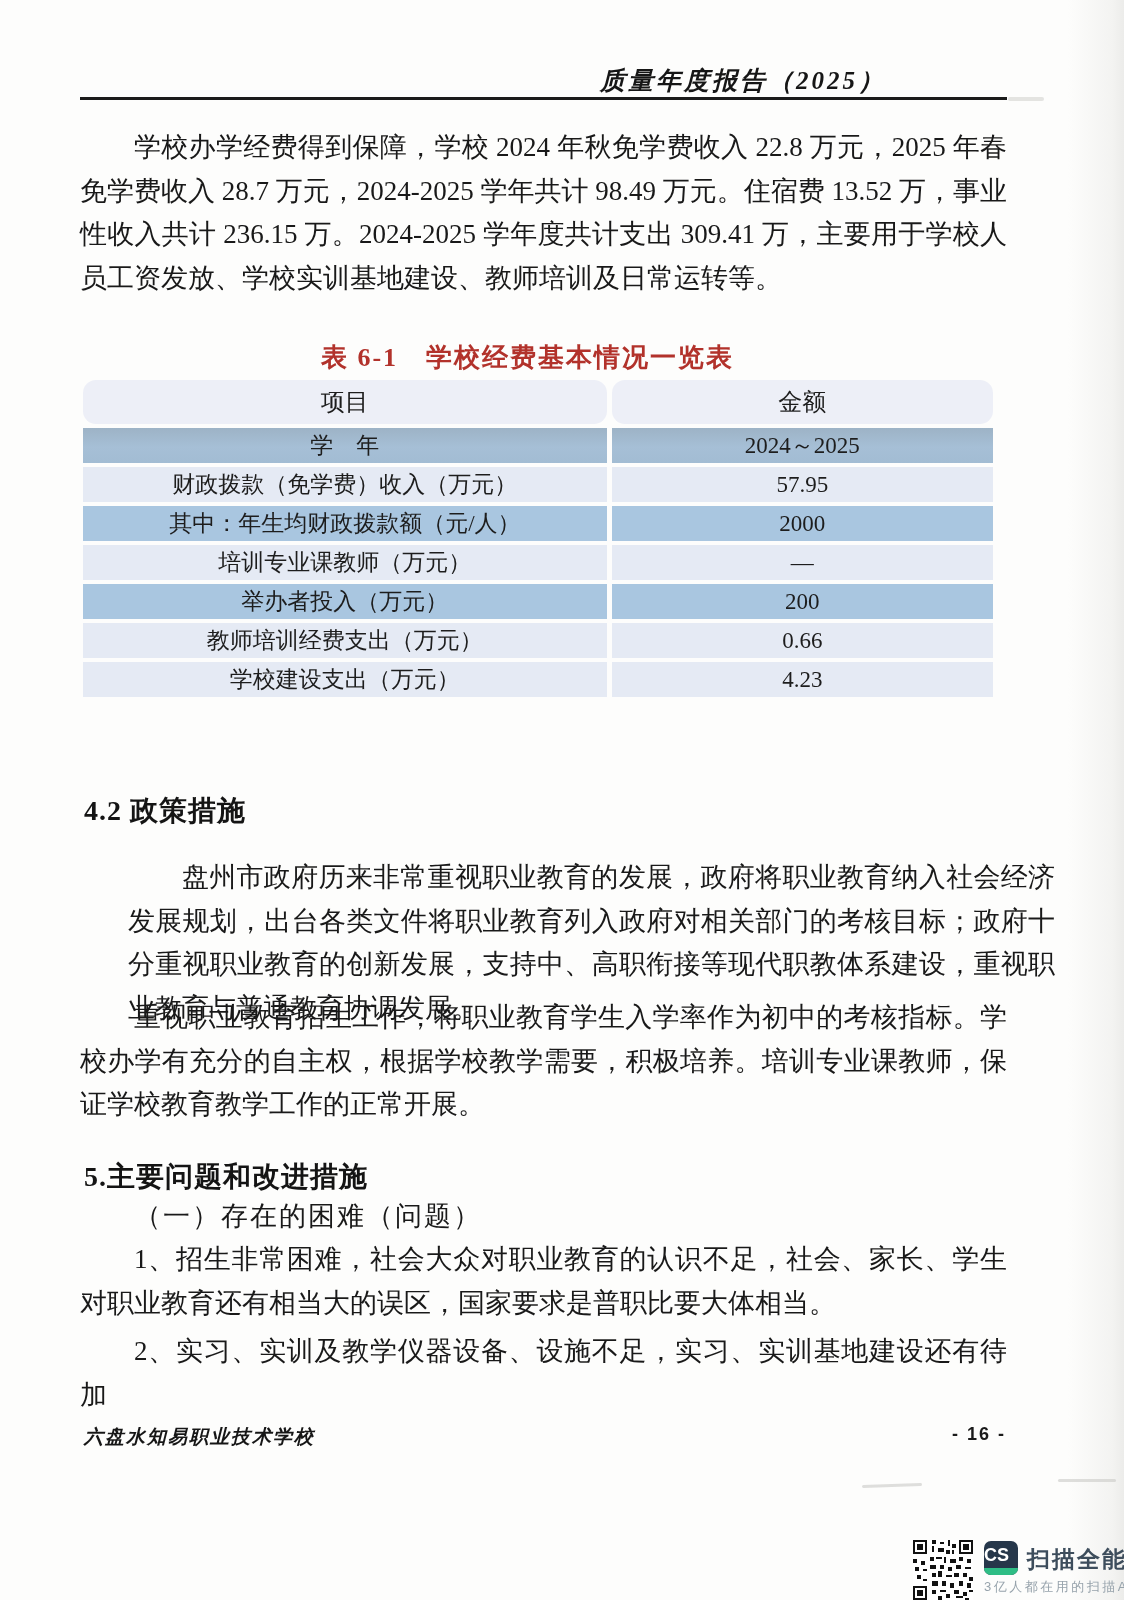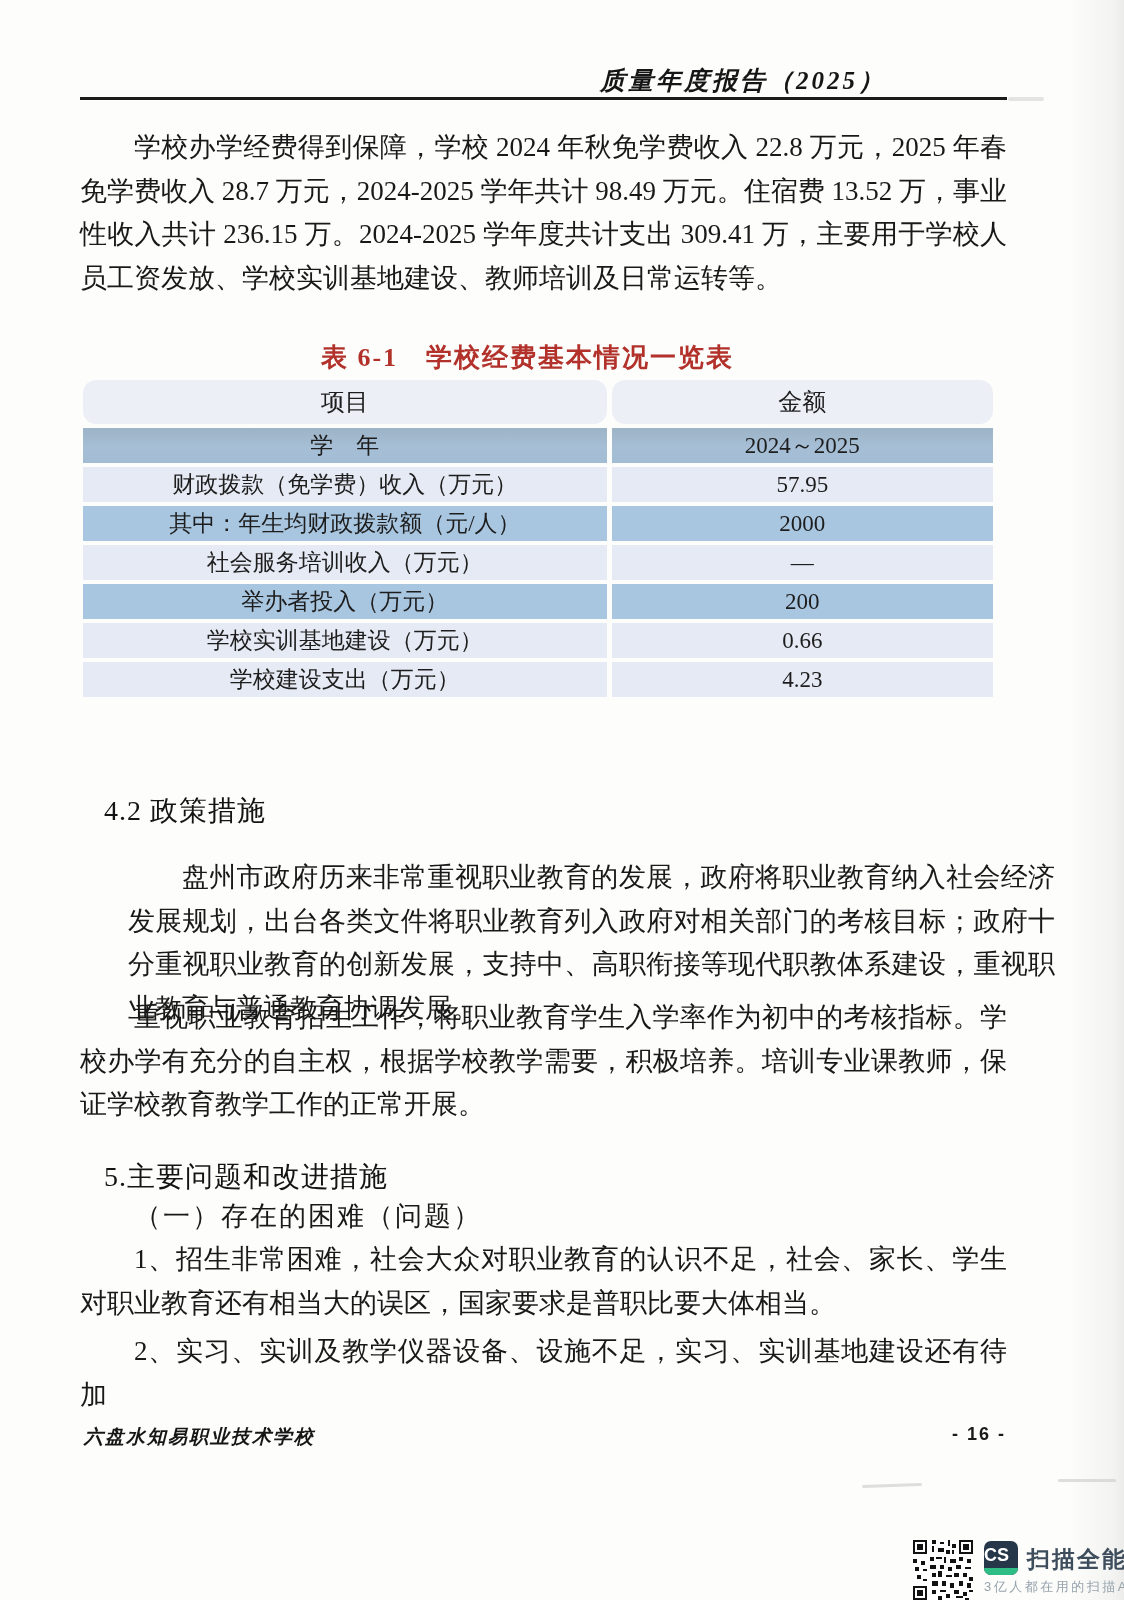--- a/index.html
+++ b/index.html
@@ -32,21 +32,21 @@
     text-align:justify;text-justify:inter-ideograph;
     text-indent:2em;color:#191919;
   }
   .p1{top:126px;}
   .s42-p1{top:856px;margin-left:48px;}
   .s42-p2{top:996px;}
   .s5-p1{top:1238px;}
   .s5-p2{top:1330px;}
   .section-title{
     position:absolute;left:84px;
-    font-size:28px;font-weight:normal;color:#141414;letter-spacing:1px;margin-left:20px;
+    font-size:28px;font-weight:bold;color:#141414;letter-spacing:1px;
   }
   .s42-title{top:792px;}
   .s5-title{top:1158px;}
   .s5-sub{
     position:absolute;left:80px;top:1198px;width:927px;
     font-size:27px;color:#191919;padding-left:54px;box-sizing:border-box;
     letter-spacing:2px;
   }
   
   .table-caption{
@@ -135,29 +135,29 @@
     </tr>
     <tr class="light">
       <td>财政拨款（免学费）收入（万元）</td>
       <td>57.95</td>
     </tr>
     <tr class="blue">
       <td>其中：年生均财政拨款额（元/人）</td>
       <td>2000</td>
     </tr>
     <tr class="light">
-      <td>社会服务培训收入（万元）</td>
+      <td>培训专业课教师（万元）</td>
       <td>—</td>
     </tr>
     <tr class="blue">
       <td>举办者投入（万元）</td>
       <td>200</td>
     </tr>
     <tr class="light">
-      <td>学校实训基地建设（万元）</td>
+      <td>教师培训经费支出（万元）</td>
       <td>0.66</td>
     </tr>
     <tr class="light">
       <td>学校建设支出（万元）</td>
       <td>4.23</td>
     </tr>
   </tbody>
     </table>
 
   <div class="section-title s42-title">4.2 政策措施</div>

